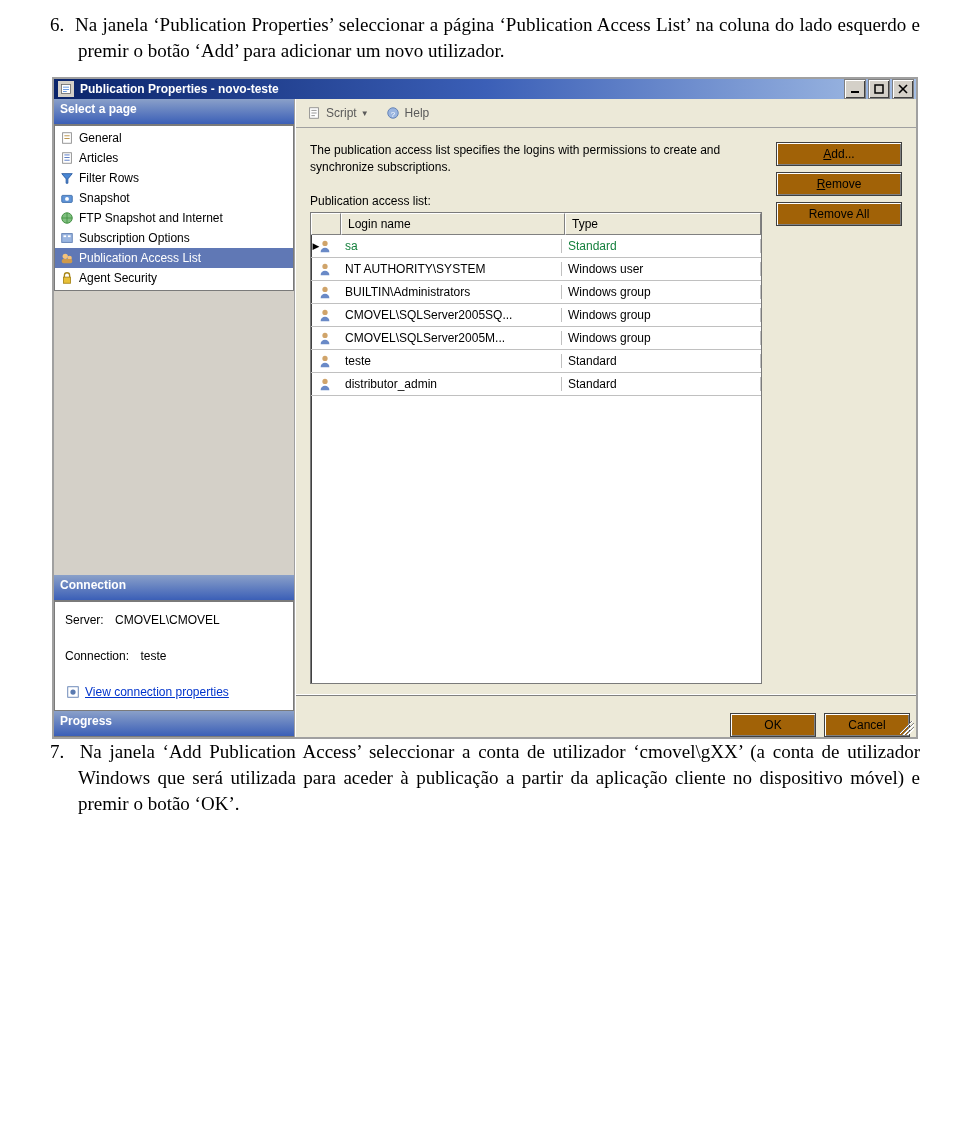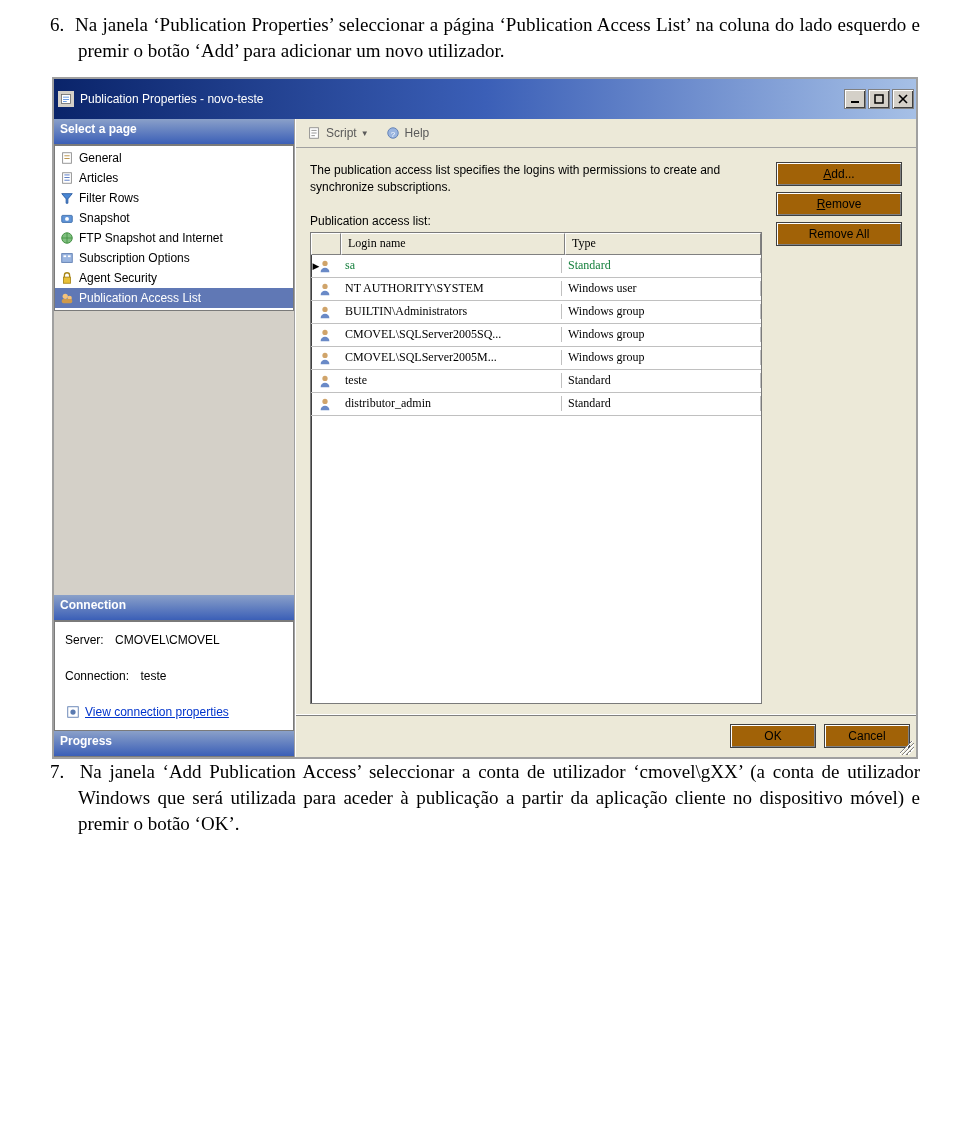--- a/index.html
+++ b/index.html
@@ -32,24 +32,24 @@
     border: 2px solid #a0a0a0;
     background: #d4d0c8;
     font-family: Tahoma, Arial, sans-serif;
     font-size: 12px;
     color: #000;
     position: relative;
   }
   .titlebar {
     display: flex;
     align-items: center;
-    height: 40px;
+    height: 20px;
     background: linear-gradient(to right, #0a246a 0%, #3b5fb7 50%, #a6c0e6 100%);
     color: #fff;
-    font-weight: normal;
+    font-weight: bold;
     padding: 0 2px 0 4px;
   }
   .titlebar .tb-icon {
     width: 16px; height: 16px;
     background: #d4d0c8;
     margin-right: 6px;
     display: inline-flex; align-items: center; justify-content: center;
   }
   .titlebar .tb-icon svg { width: 12px; height: 12px; }
   .titlebar .tb-title { flex: 1; }
@@ -167,21 +167,21 @@
     overflow: hidden;
   }
   .grid-header, .grid-row {
     display: flex;
     height: 22px;
     align-items: center;
   }
   .grid-header .gc, .grid-row .gc {
     border-right: 1px solid #c0c0c0;
     padding: 0 6px;
-    overflow: hidden; white-space: nowrap; text-overflow: ellipsis; font-family: Liberation Serif, serif;
+    overflow: hidden; white-space: nowrap; text-overflow: ellipsis;
   }
   .gc-icon { width: 24px; flex-shrink:0; padding: 0 2px; display:flex; align-items:center; justify-content:center; }
   .gc-login { width: 210px; }
   .gc-type  { flex: 1; }
   .grid-header {
     background: #ece9d8;
   }
   .grid-header .gc, .grid-header .gc-icon {
     border: 1px solid #fff;
     border-right-color: #808080;
@@ -216,21 +216,21 @@
     text-align: center;
   }
   .win-btn.u::first-letter { text-decoration: underline; }
 
   .bottom-bar {
     height: 42px;
     border-top: 1px solid #fff;
     box-shadow: inset 0 1px 0 #808080;
     display: flex;
     justify-content: flex-end;
-    align-items: center;
+    align-items: flex-end;
     gap: 8px;
     padding: 0 6px;
     background: #ece9d8;
     position: relative;
   }
   .bottom-bar .win-btn { width: 86px; }
   .resize-grip {
     position: absolute;
     right: 2px; bottom: 2px;
     width: 14px; height: 14px;
@@ -336,38 +336,38 @@
           <div class="page-item">
             <span class="pi-icon">
                 <svg class="ic" viewBox="0 0 16 16">
                   <rect x="2" y="3" width="12" height="10" fill="#9ab5e0" stroke="#5a7ab0"></rect>
                   <rect x="4" y="5" width="3" height="2" fill="#fff"></rect>
                   <rect x="9" y="5" width="3" height="2" fill="#fff"></rect>
                 </svg>
               </span>
             <span>Subscription Options</span>
           </div>
-          <div class="page-item">
-            <span class="pi-icon">
-                <svg class="ic" viewBox="0 0 16 16">
-                  <rect x="4" y="7" width="8" height="7" fill="#e8c038" stroke="#a8861a"></rect>
-                  <path d="M5 7V5a3 3 0 016 0v2" fill="none" stroke="#a8861a" stroke-width="1.5"></path>
-                </svg>
-              </span>
-            <span>Agent Security</span>
-          </div>
           <div class="page-item selected">
             <span class="pi-icon">
                 <svg class="ic" viewBox="0 0 16 16">
                   <circle cx="6" cy="6" r="3" fill="#f4c27a"></circle>
                   <circle cx="11" cy="8" r="2.5" fill="#f4c27a"></circle>
                   <rect x="2" y="9" width="12" height="5" rx="2" fill="#d09a4a"></rect>
                 </svg>
               </span>
             <span>Publication Access List</span>
+          </div>
+          <div class="page-item">
+            <span class="pi-icon">
+                <svg class="ic" viewBox="0 0 16 16">
+                  <rect x="4" y="7" width="8" height="7" fill="#e8c038" stroke="#a8861a"></rect>
+                  <path d="M5 7V5a3 3 0 016 0v2" fill="none" stroke="#a8861a" stroke-width="1.5"></path>
+                </svg>
+              </span>
+            <span>Agent Security</span>
           </div>
         </div>
 
         <div style="flex:1; background:#d4d0c8;"></div>
 
         <div class="pane-header">Connection</div>
         <div class="conn-box">
           <div class="conn-row">
             <span>Server:</span>&nbsp;
             <span>CMOVEL\CMOVEL</span>

